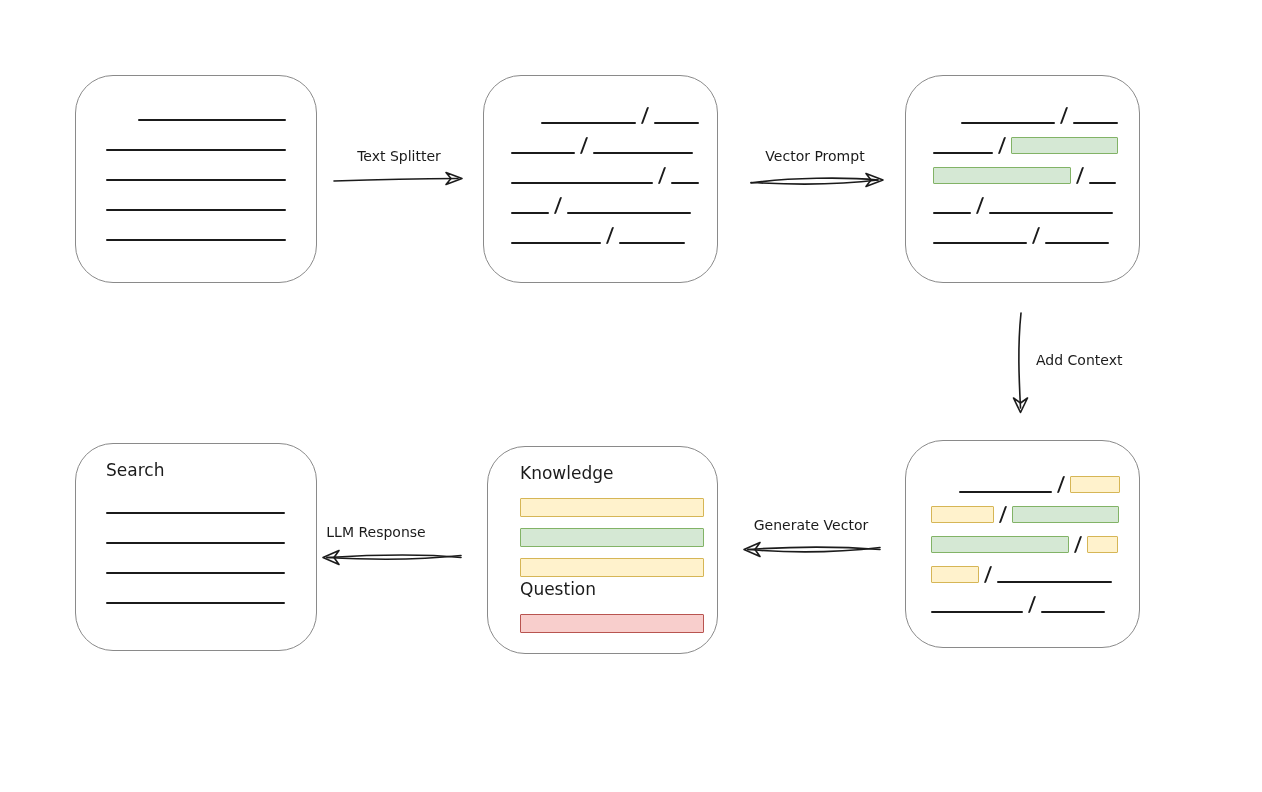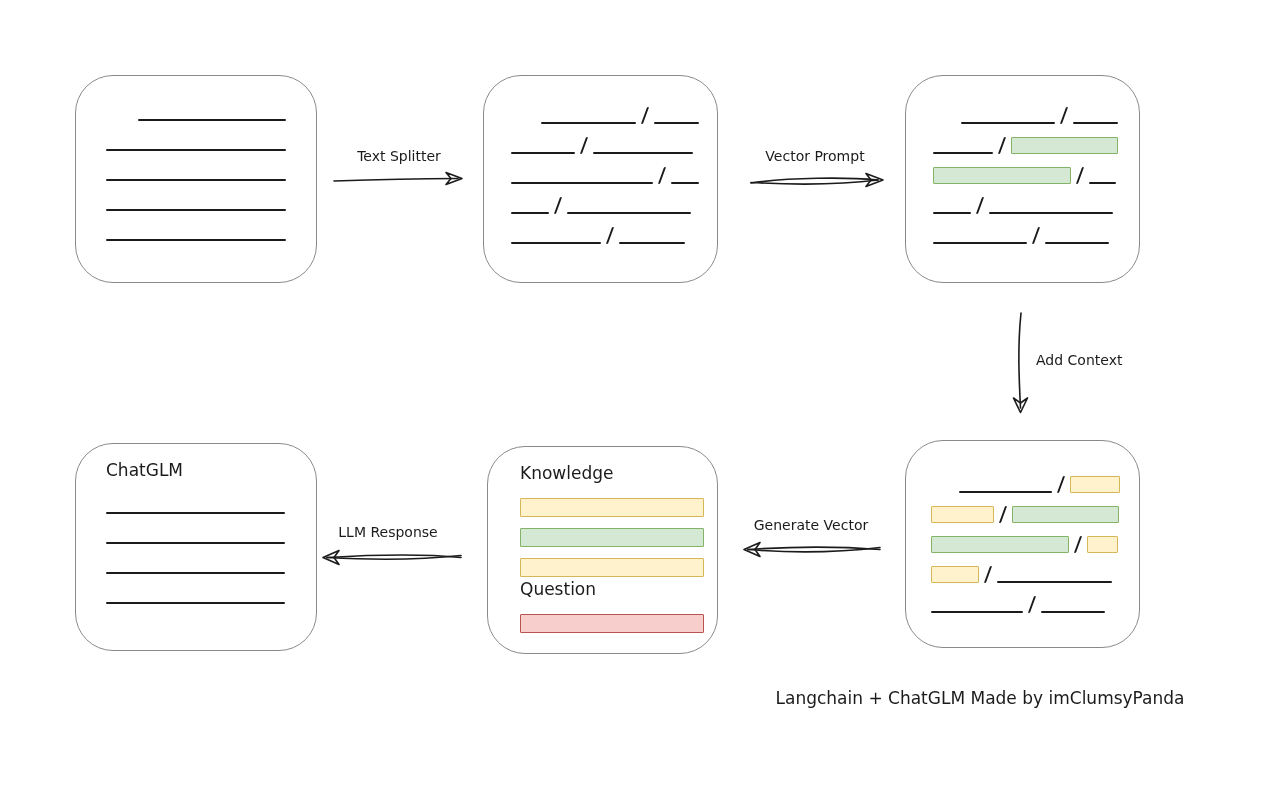--- a/index.html
+++ b/index.html
@@ -202,38 +202,37 @@
       </div>
     <div class="box-title">Question</div>
     <div class="bars">
         <div class="seg-row">
           <span class="seg-chip chip-red" style="width: 184px;"></span>
         </div>
       </div>
   </div>
 
   <div class="box" style="left:75px;top:443px;width:242px;height:208px;padding:0 0 0 30px;">
-    <div class="box-title" style="margin-top:14px;">ChatGLM</div>
+    <div class="box-title" style="margin-top:14px;">Search</div>
     <div>
         <div class="seg-row">
           <span class="seg-line" style="width: 179px;"></span>
         </div>
         <div class="seg-row">
           <span class="seg-line" style="width: 179px;"></span>
         </div>
         <div class="seg-row">
           <span class="seg-line" style="width: 179px;"></span>
         </div>
         <div class="seg-row">
           <span class="seg-line" style="width: 179px;"></span>
         </div>
       </div>
   </div>
 
   <div class="flow-label center" style="left:333px;top:148px;width:132px;">Text Splitter</div>
   <div class="flow-label center" style="left:748px;top:148px;width:134px;">Vector Prompt</div>
   <div class="flow-label" style="left:1036px;top:352px;">Add Context</div>
   <div class="flow-label center" style="left:736px;top:517px;width:150px;">Generate Vector</div>
-  <div class="flow-label center" style="left:324px;top:524px;width:128px;">LLM Response</div>
-
-  <div class="caption" style="left:760px;top:688px;width:440px;">Langchain + ChatGLM Made by imClumsyPanda</div>
+  <div class="flow-label center" style="left:312px;top:524px;width:128px;">LLM Response</div>
+
 
 </div>
 
 </body></html>

